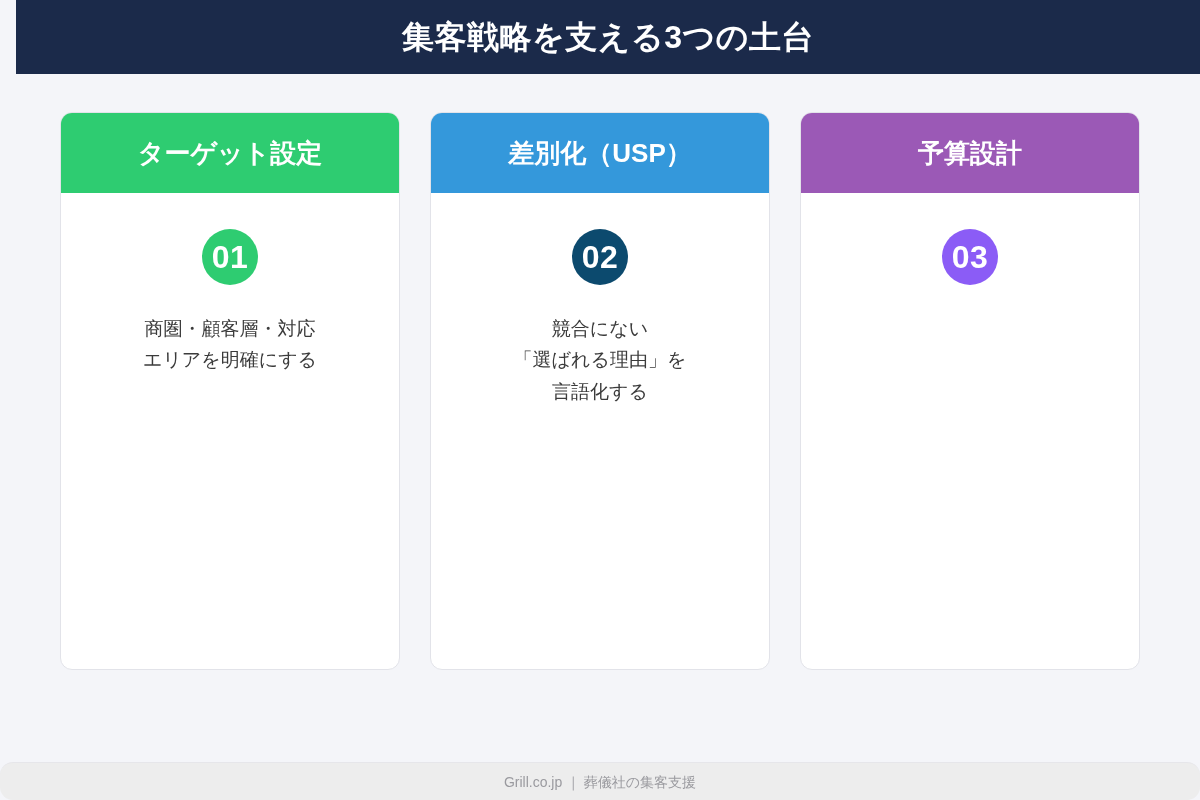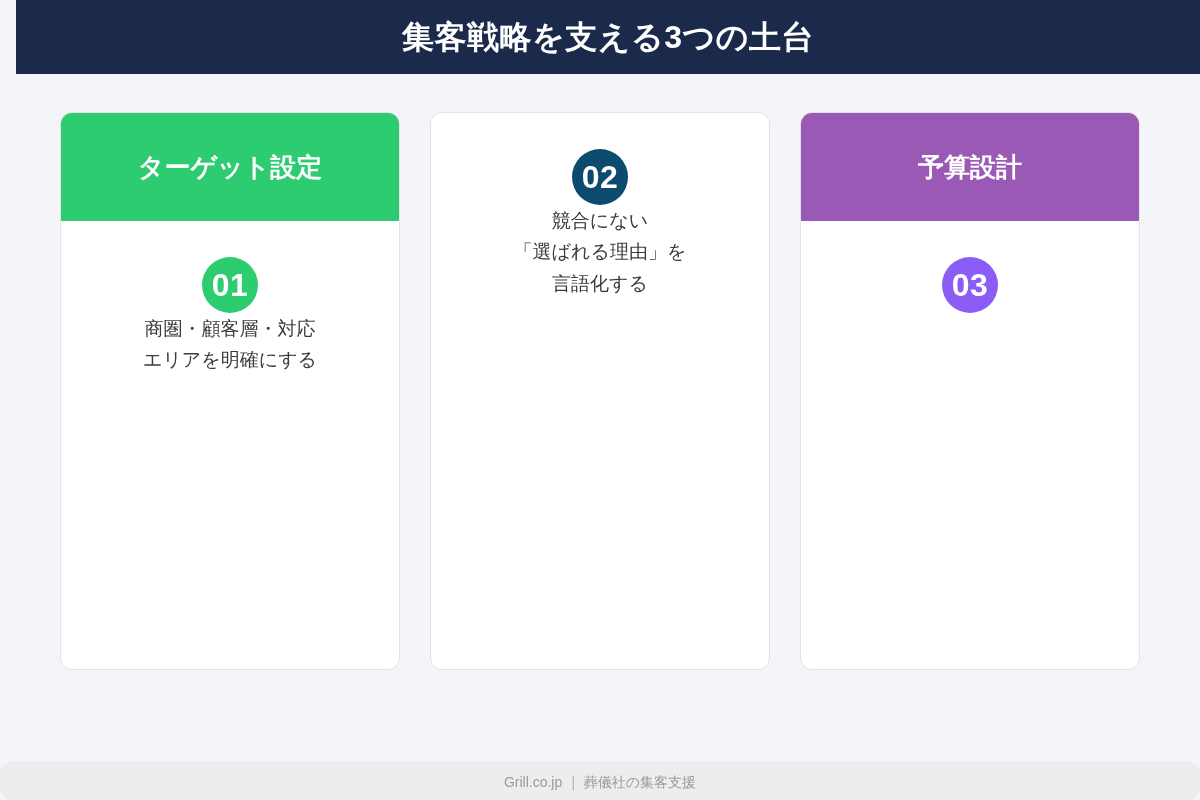--- a/index.html
+++ b/index.html
@@ -58,21 +58,21 @@
     border: 1px solid #e2e3e9;
     border-radius: 12px;
     overflow: hidden;
     display: flex;
     flex-direction: column;
     align-items: center;
   }
 
   .card-header {
     width: 100%;
-    height: 108px;
+    height: 80px;
     display: flex;
     align-items: center;
     justify-content: center;
   }
   .card-header-title {
     color: #ffffff;
     font-size: 26px;
     font-weight: bold;
     line-height: 1;
     text-align: center;
@@ -89,20 +89,21 @@
   }
   .card-badge-num {
     color: #ffffff;
     font-size: 32px;
     font-weight: bold;
     line-height: 1;
     letter-spacing: 0.5px;
   }
 
   .card-body {
+    margin-top: 28px;
     padding: 0 22px;
     text-align: center;
     font-size: 19px;
     line-height: 1.65;
     color: #3b3b3b;
     white-space: pre-line;
   }
 
   
   .timeline {
@@ -185,20 +186,23 @@
         <span class="card-header-title">ターゲット設定</span>
       </div>
       <div class="card-badge" style="background: rgb(46, 204, 113);">
         <span class="card-badge-num">01</span>
       </div>
       <p class="card-body">商圏・顧客層・対応
 エリアを明確にする</p>
     </div>
 
     <div class="card">
+      <div class="card-header" style="background: rgb(52, 152, 219);">
+        <span class="card-header-title">差別化（USP）</span>
+      </div>
       <div class="card-badge" style="background: #0c4a6e;">
         <span class="card-badge-num">02</span>
       </div>
       <p class="card-body">競合にない
 「選ばれる理由」を
 言語化する</p>
     </div>
 
     <div class="card">
       <div class="card-header" style="background: rgb(155, 89, 182);">

